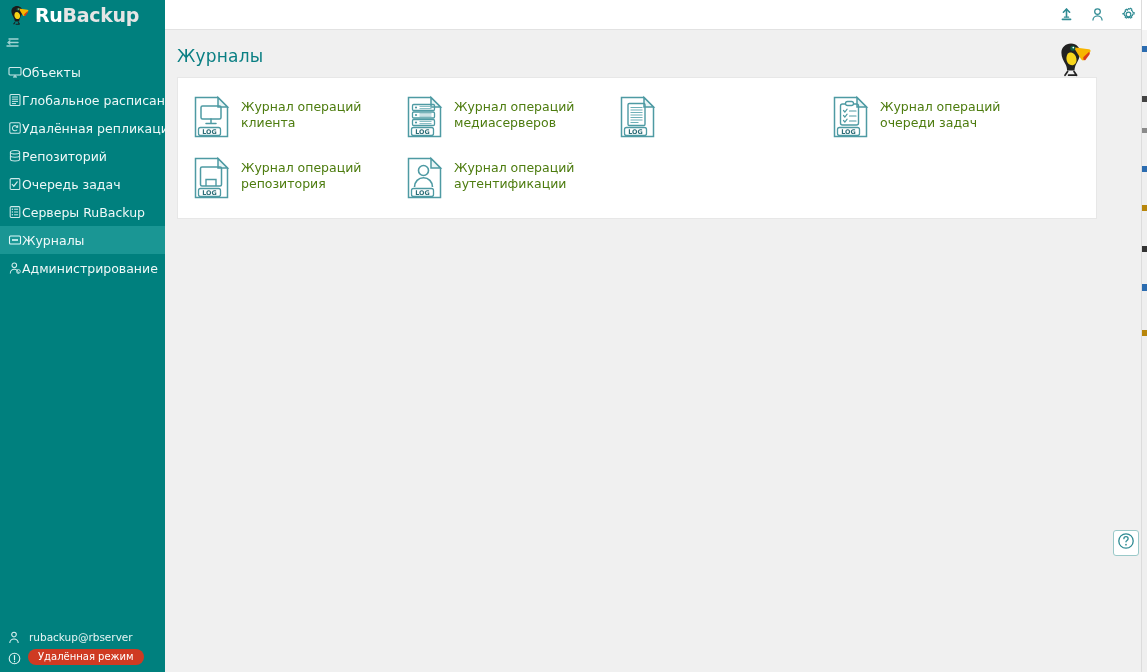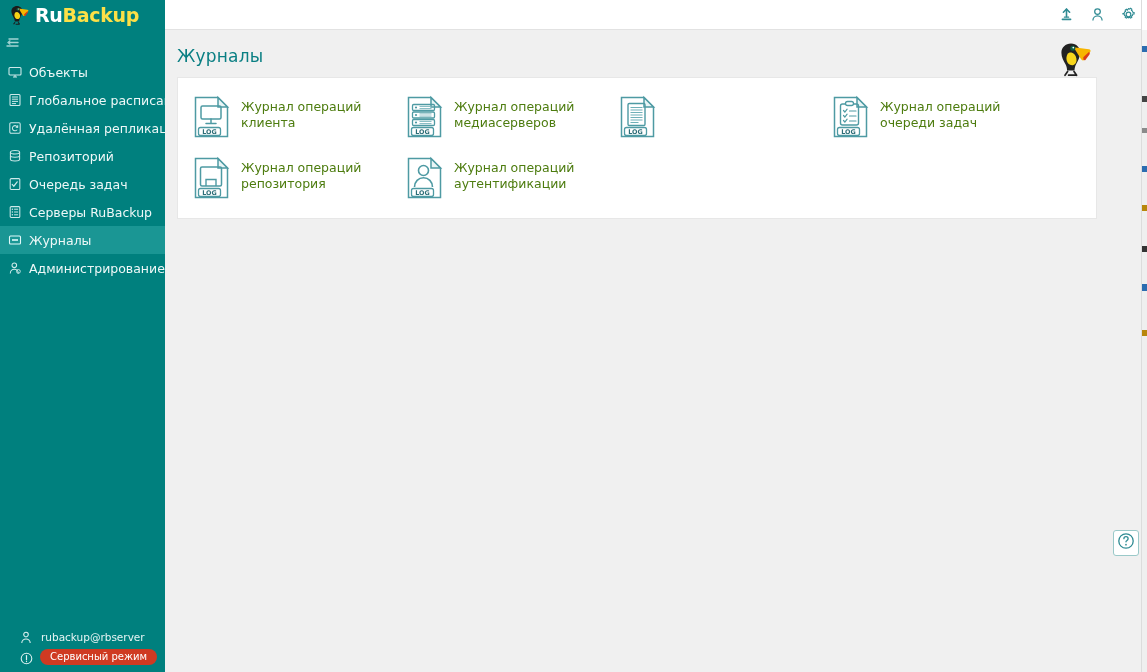--- a/index.html
+++ b/index.html
@@ -35,54 +35,53 @@
   }
   .brand-bird { width: 26px; height: 26px; flex: 0 0 26px; }
   .brand-text {
     font-size: 19px;
     font-weight: bold;
     letter-spacing: -0.3px;
     line-height: 1;
     white-space: nowrap;
   }
   .brand-ru { color: #ffffff; }
-  .brand-backup { color: #fde047; }
+  .brand-backup { color: #e5e5e5; }
 
   .collapse-row {
     height: 26px;
     display: flex;
     align-items: center;
     padding-left: 5px;
   }
   .collapse-btn {
     width: 18px; height: 16px;
     cursor: pointer;
     opacity: .85;
   }
 
   .nav { margin-top: 2px; }
   .nav-item {
     height: 28px;
     display: flex;
     align-items: center;
-    gap: 7px;
     padding-left: 8px;
     font-size: 12.5px;
     color: #eef8f8;
     cursor: pointer;
     white-space: nowrap;
   }
   .nav-item .nav-ico { width: 14px; height: 14px; flex: 0 0 14px; opacity: .95; }
   .nav-item.active { background: #1a9694; }
 
   .sidebar-footer {
     position: absolute;
     left: 0; bottom: 6px;
     width: 180px;
-    padding-left: 20px;
+    padding-left: 8px;
   }
   .footer-user {
     display: flex; align-items: center; gap: 9px;
     font-size: 10.5px; color: #e6f4f4;
     height: 18px;
   }
   .footer-user .u-ico { width: 12px; height: 13px; flex: 0 0 12px; }
   .footer-mode {
     display: flex; align-items: center; gap: 7px;
     height: 19px; margin-top: 1px;
@@ -340,21 +339,21 @@
         <span>rubackup@rbserver</span>
       </div>
       <div class="footer-mode">
         <span class="m-ico">
           <svg viewBox="0 0 13 13" width="13" height="13">
               <circle cx="6.5" cy="6.5" r="5.3" fill="none" stroke="#dff2f2" stroke-width="1.05"></circle>
               <path d="M6.5 3.5v4.2" stroke="#dff2f2" stroke-width="1.2" stroke-linecap="round"></path>
               <circle cx="6.5" cy="9.5" r=".65" fill="#dff2f2"></circle>
             </svg>
         </span>
-        <span class="mode-badge">Сервисный режим</span>
+        <span class="mode-badge">Удалённая режим</span>
       </div>
     </div>
 
   </aside>
 
   <section class="main">
 
     <header class="topbar">
       <span class="topbar-ico">
         <svg viewBox="0 0 15 15" width="15" height="15">

